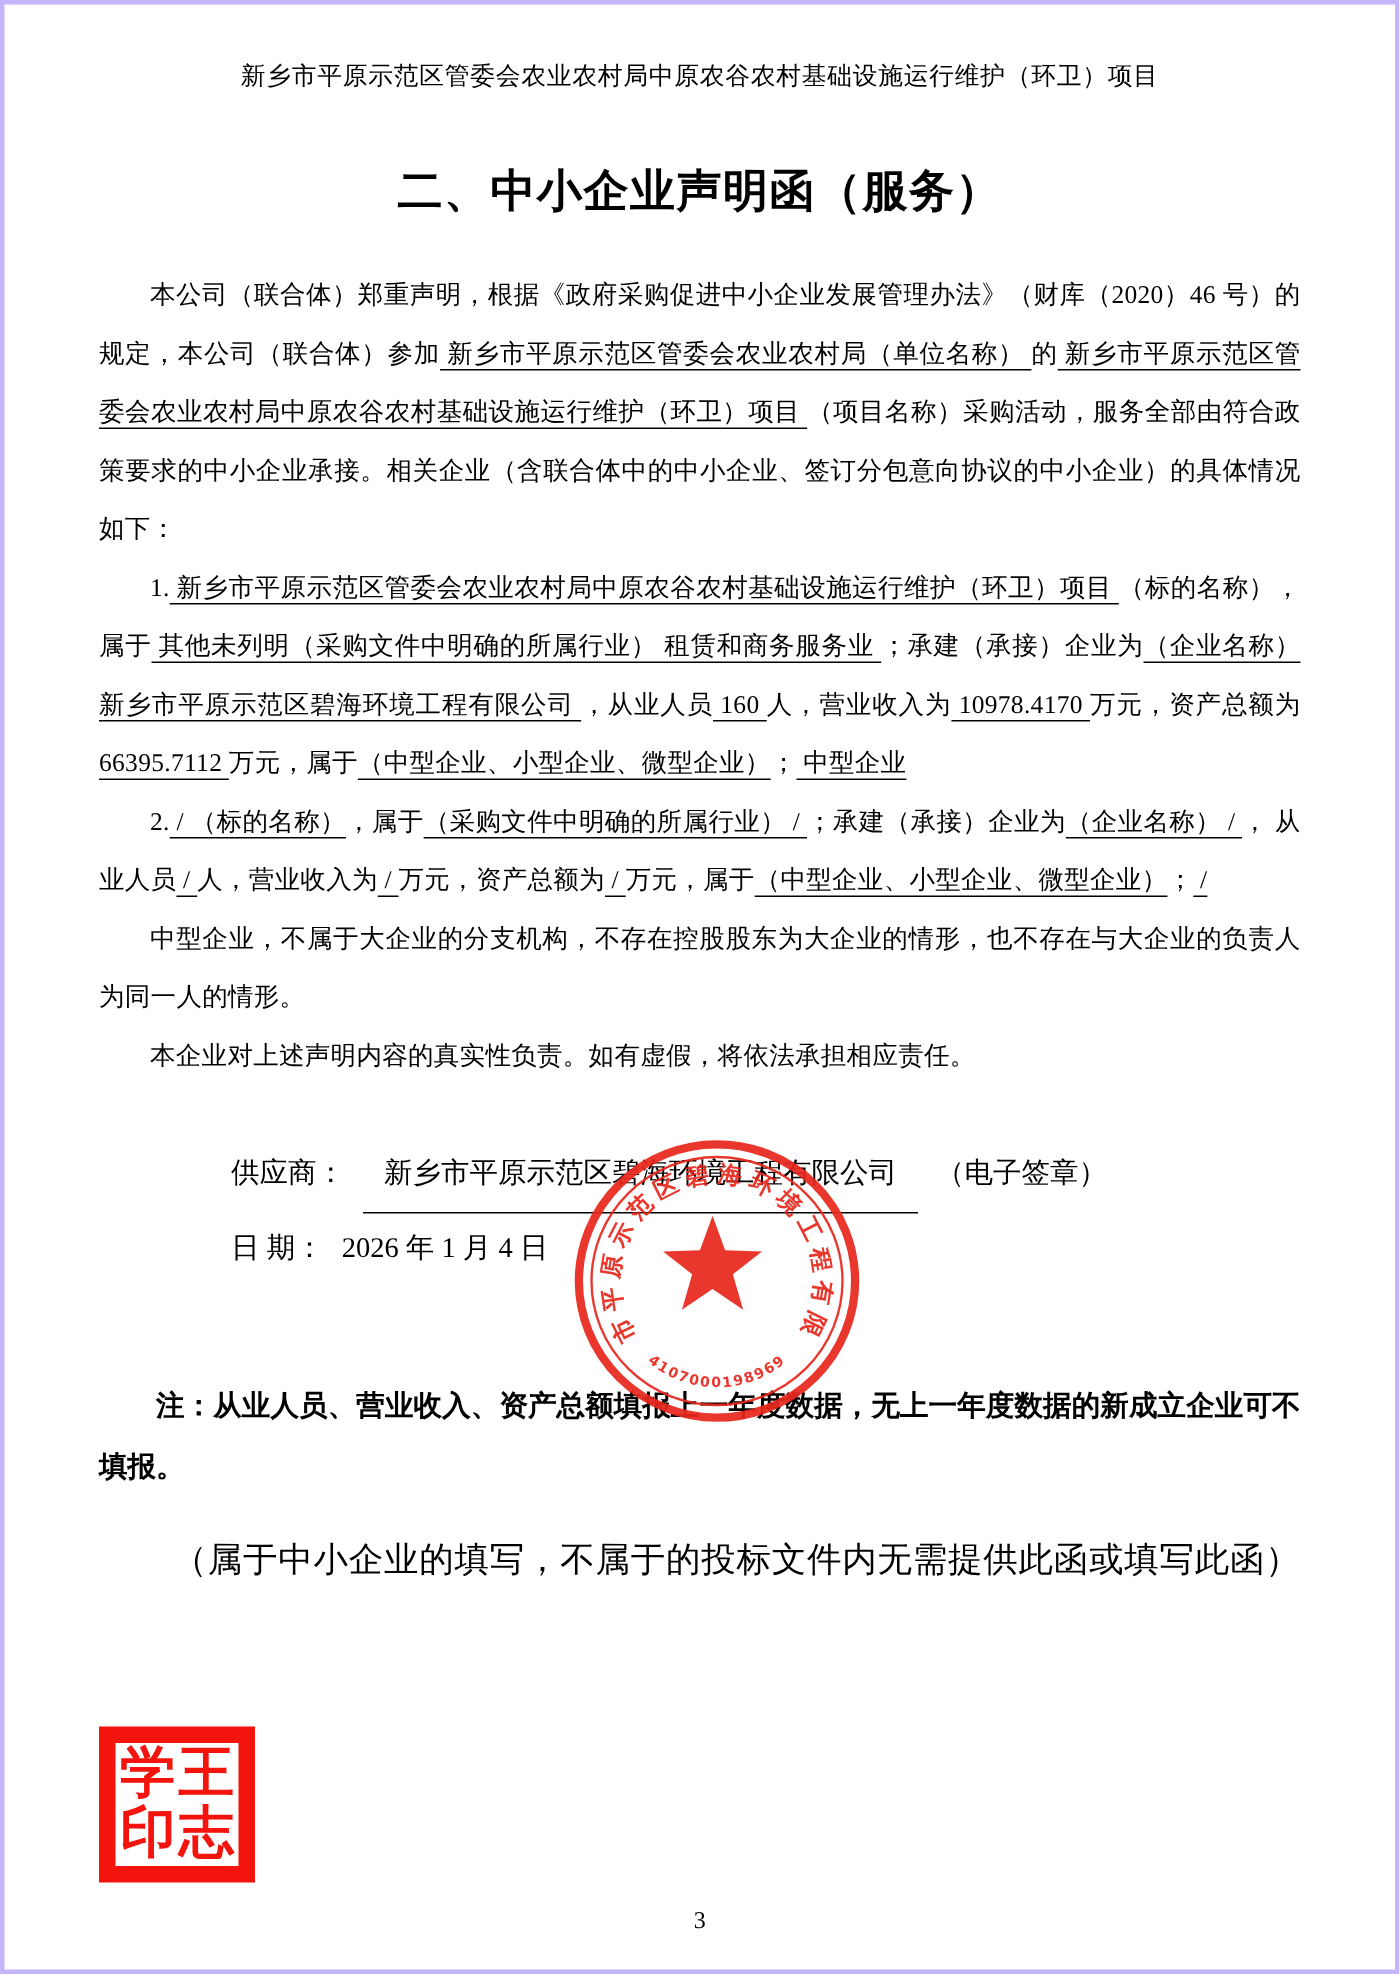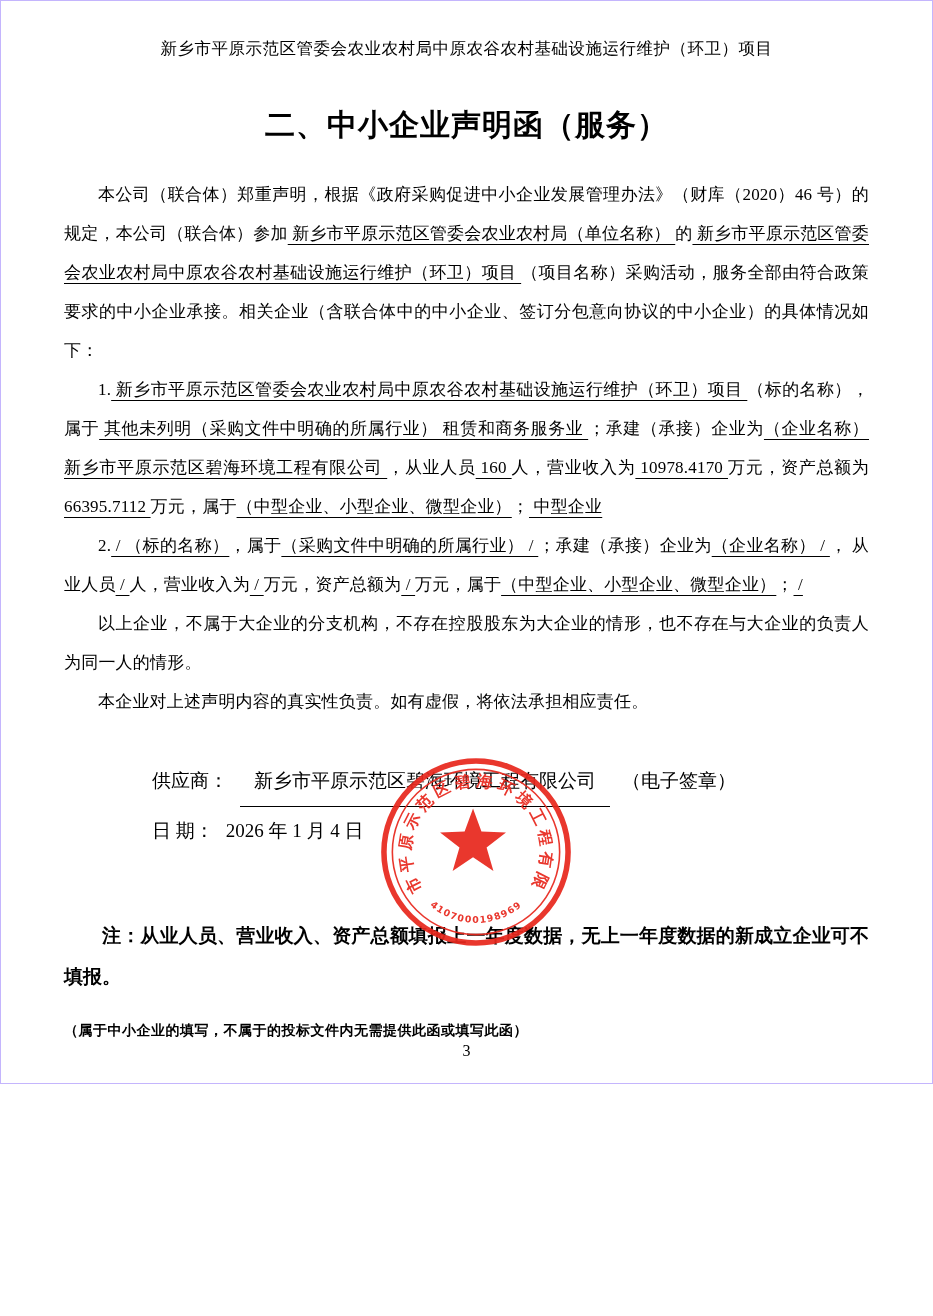--- a/index.html
+++ b/index.html
@@ -1,23 +1,23 @@
 <!DOCTYPE html>
 <html><head>
 <meta charset="utf-8">
 <style>
   * { margin: 0; padding: 0; box-sizing: border-box; }
   html, body { background: #ffffff; }
   .page {
     position: relative;
     width: 933px;
-    height: 1084px;
+    height: 1316px;
     margin: 0 auto;
     background: #ffffff;
-    border: 1px solid #c4b5fd;
+    border: 3px solid #c4b5fd;
     color: #000;
     font-family: "Liberation Serif", "DejaVu Serif", serif;
     overflow: hidden;
   }
   .content { padding: 0 63px; }
   .doc-header {
     margin-top: 36px;
     text-align: center;
     font-size: 16.5px;
     line-height: 24px;
@@ -51,23 +51,23 @@
   .note {
     margin-top: 60px;
     font-size: 19px;
     line-height: 41px;
     font-weight: bold;
     text-indent: 2em;
     text-align: justify;
   }
   .footer-notice {
     margin-top: 25px;
-    text-align: left;
-    font-size: 14px;
-    font-weight: bold;
+    text-align: right;
+    font-size: 23px;
+    font-weight: normal;
     letter-spacing: 0.5px;
   }
   
   .company-stamp {
     position: absolute;
     left: 376px;
     top: 751px;
     width: 198px;
     height: 200px;
     opacity: 0.93;
@@ -121,21 +121,21 @@
 
 <div class="page">
   <div class="content">
     <div class="doc-header">新乡市平原示范区管委会农业农村局中原农谷农村基础设施运行维护（环卫）项目</div>
     <div class="doc-title">二、中小企业声明函（服务）</div>
 
     <div class="body-wrap">
       <div class="para"><span>本公司（联合体）郑重声明，根据《政府采购促进中小企业发展管理办法》（财库（2020）46 号）的规定，本公司（联合体）参加</span><span class="u"> 新乡市平原示范区管委会农业农村局（单位名称） </span><span>的</span><span class="u"> 新乡市平原示范区管委会农业农村局中原农谷农村基础设施运行维护（环卫）项目 </span><span>（项目名称）采购活动，服务全部由符合政策要求的中小企业承接。相关企业（含联合体中的中小企业、签订分包意向协议的中小企业）的具体情况如下：</span></div>
       <div class="para"><span>1.</span><span class="u"> 新乡市平原示范区管委会农业农村局中原农谷农村基础设施运行维护（环卫）项目 </span><span>（标的名称），属于</span><span class="u"> 其他未列明（采购文件中明确的所属行业） 租赁和商务服务业 </span><span>；承建（承接）企业为</span><span class="u">（企业名称） 新乡市平原示范区碧海环境工程有限公司 </span><span>，从业人员</span><span class="u"> 160 </span><span>人，营业收入为</span><span class="u"> 10978.4170 </span><span>万元，资产总额为</span><span class="u"> 66395.7112 </span><span>万元，属于</span><span class="u">（中型企业、小型企业、微型企业）</span><span>；</span><span class="u"> 中型企业 </span></div>
       <div class="para"><span>2.</span><span class="u"> / （标的名称）</span><span>，属于</span><span class="u">（采购文件中明确的所属行业） / </span><span>；承建（承接）企业为</span><span class="u">（企业名称） / </span><span>， 从业人员</span><span class="u"> / </span><span>人，营业收入为</span><span class="u"> / </span><span>万元，资产总额为</span><span class="u"> / </span><span>万元，属于</span><span class="u">（中型企业、小型企业、微型企业）</span><span>；</span><span class="u"> / </span></div>
-      <div class="para">以上企业，不属于大企业的分支机构，不存在控股股东为大企业的情形，也不存在与大企业的负责人为同一人的情形。</div>
+      <div class="para">中型企业，不属于大企业的分支机构，不存在控股股东为大企业的情形，也不存在与大企业的负责人为同一人的情形。</div>
       <div class="para">本企业对上述声明内容的真实性负责。如有虚假，将依法承担相应责任。</div>
     </div>
 
     <div class="sig">
       <div class="sig-line">
         <span>供应商：</span><span class="sig-gap"></span><span class="sig-underline">新乡市平原示范区碧海环境工程有限公司</span><span class="sig-gap"></span><span>（电子签章）</span>
       </div>
       <div class="sig-line">
         <span>日 期：</span><span class="sig-gap"></span><span>2026 年 1 月 4 日</span>
       </div>

